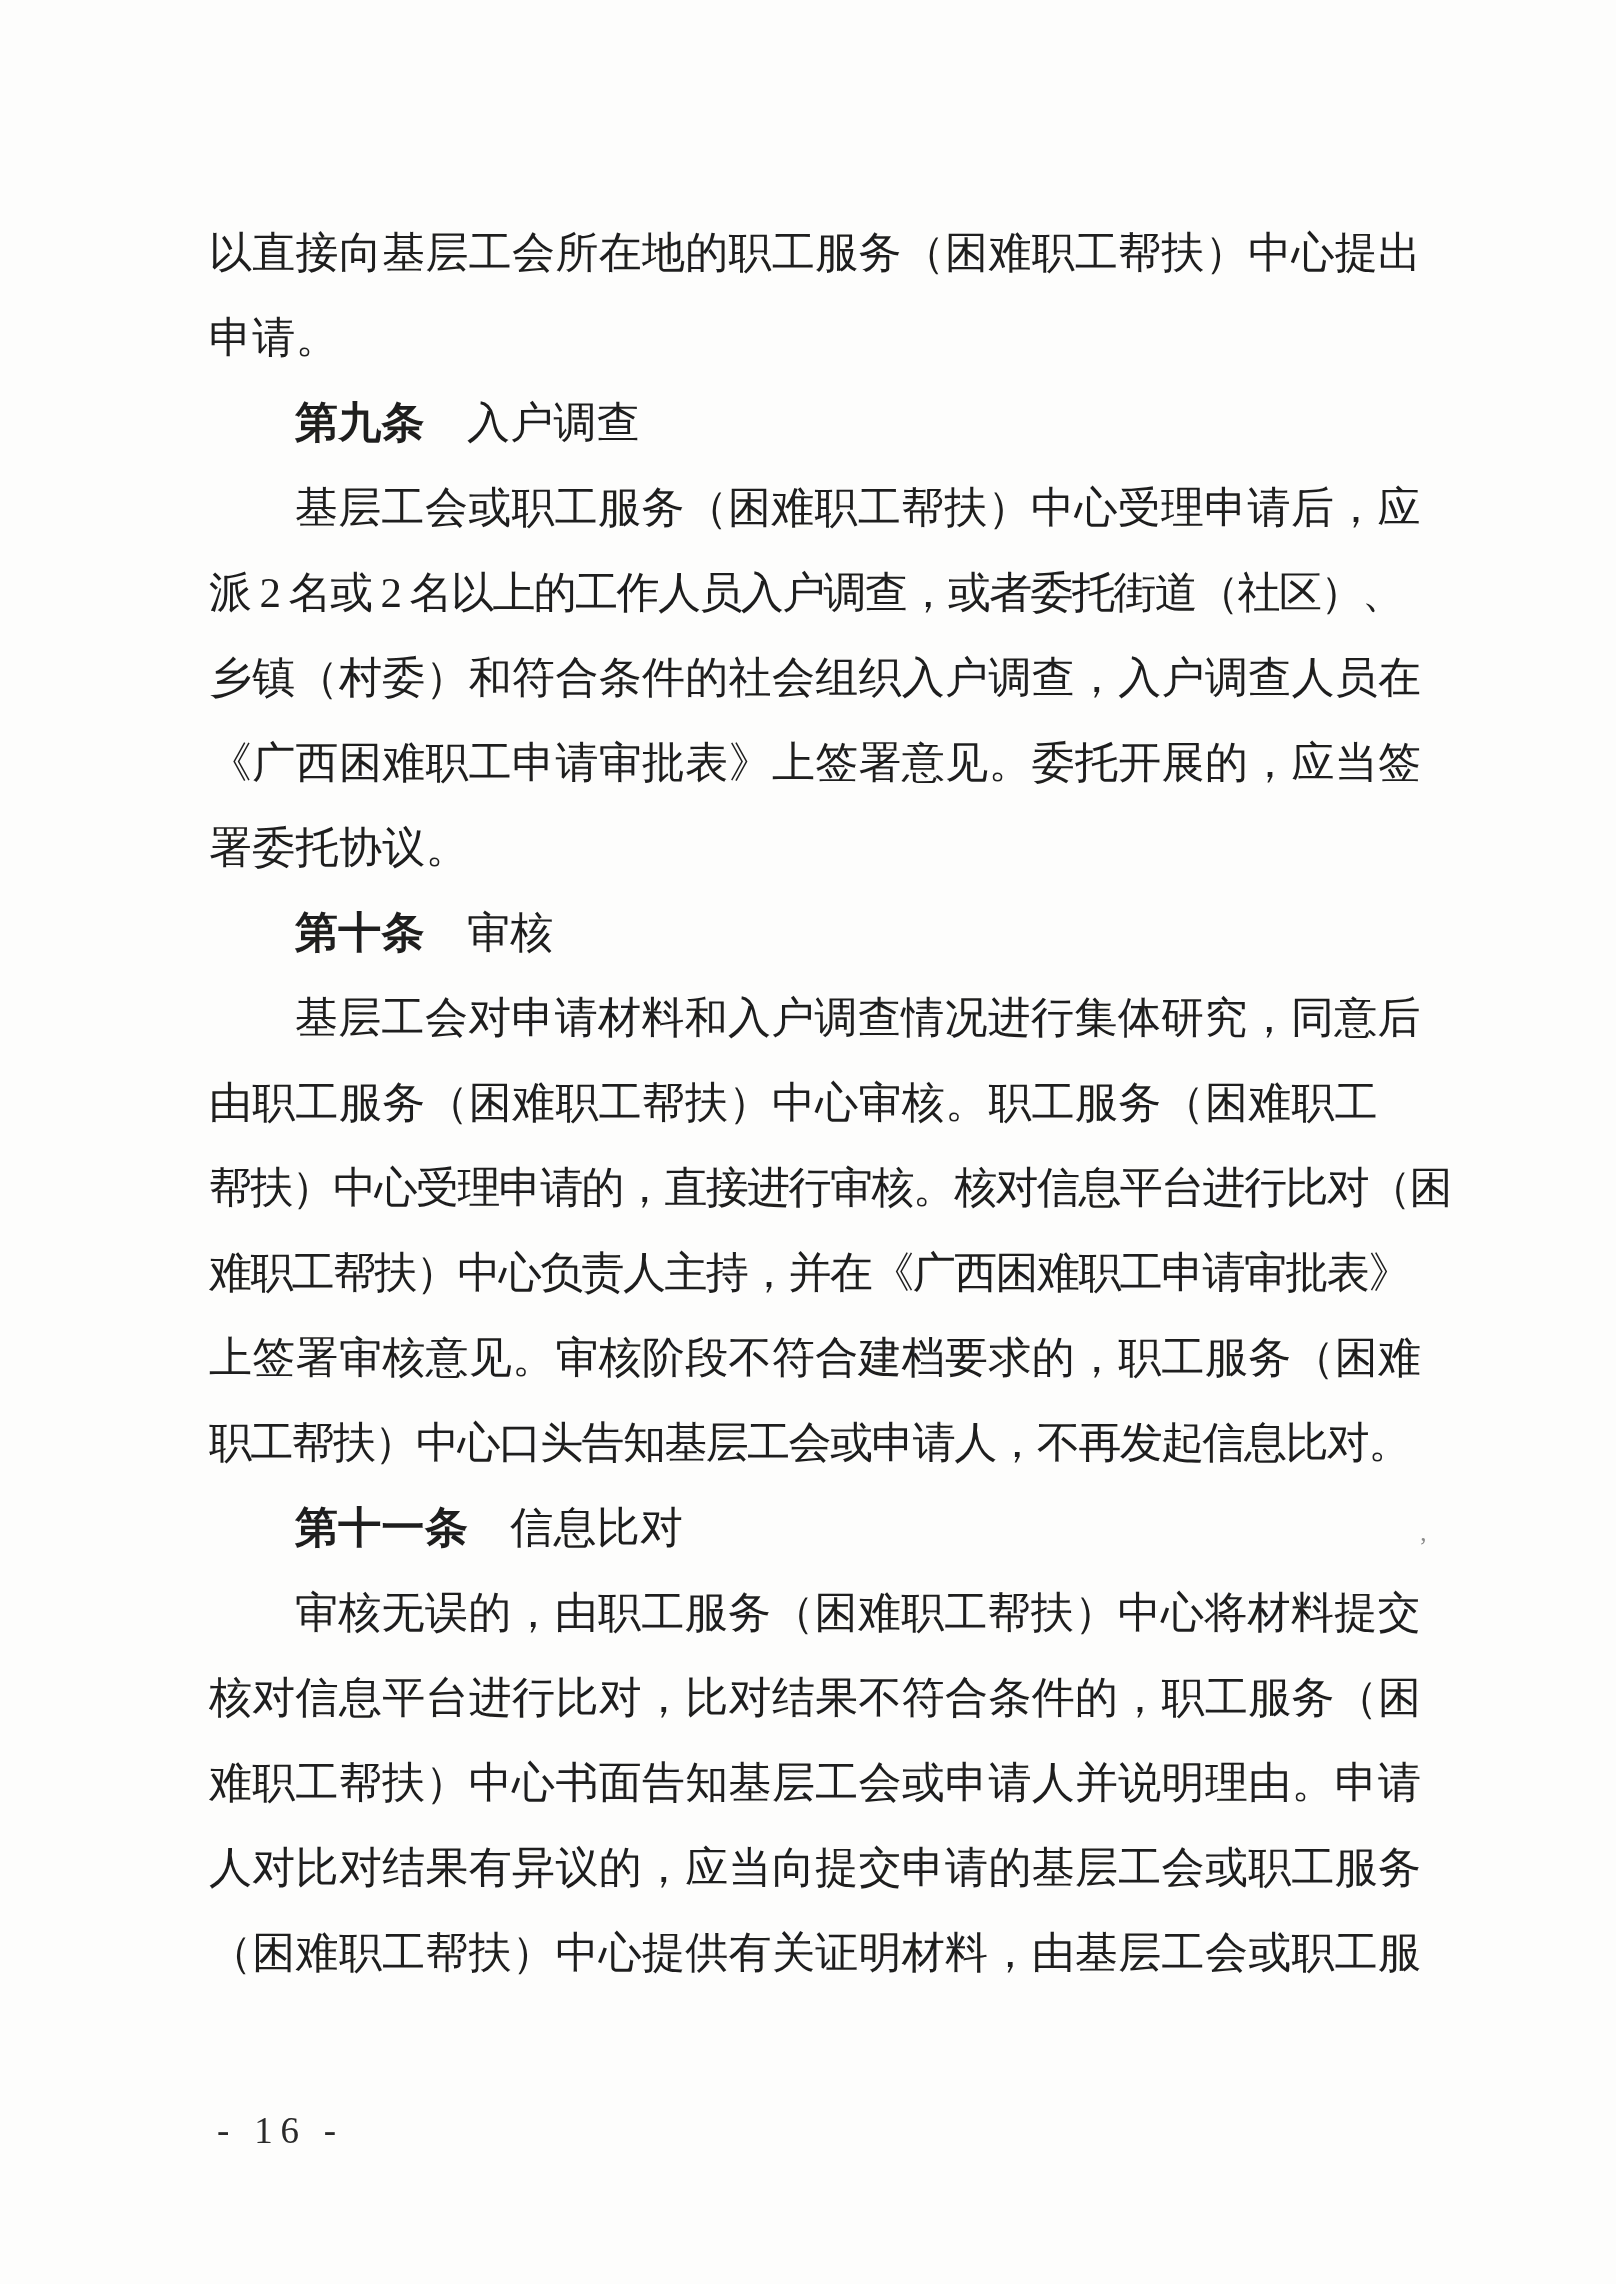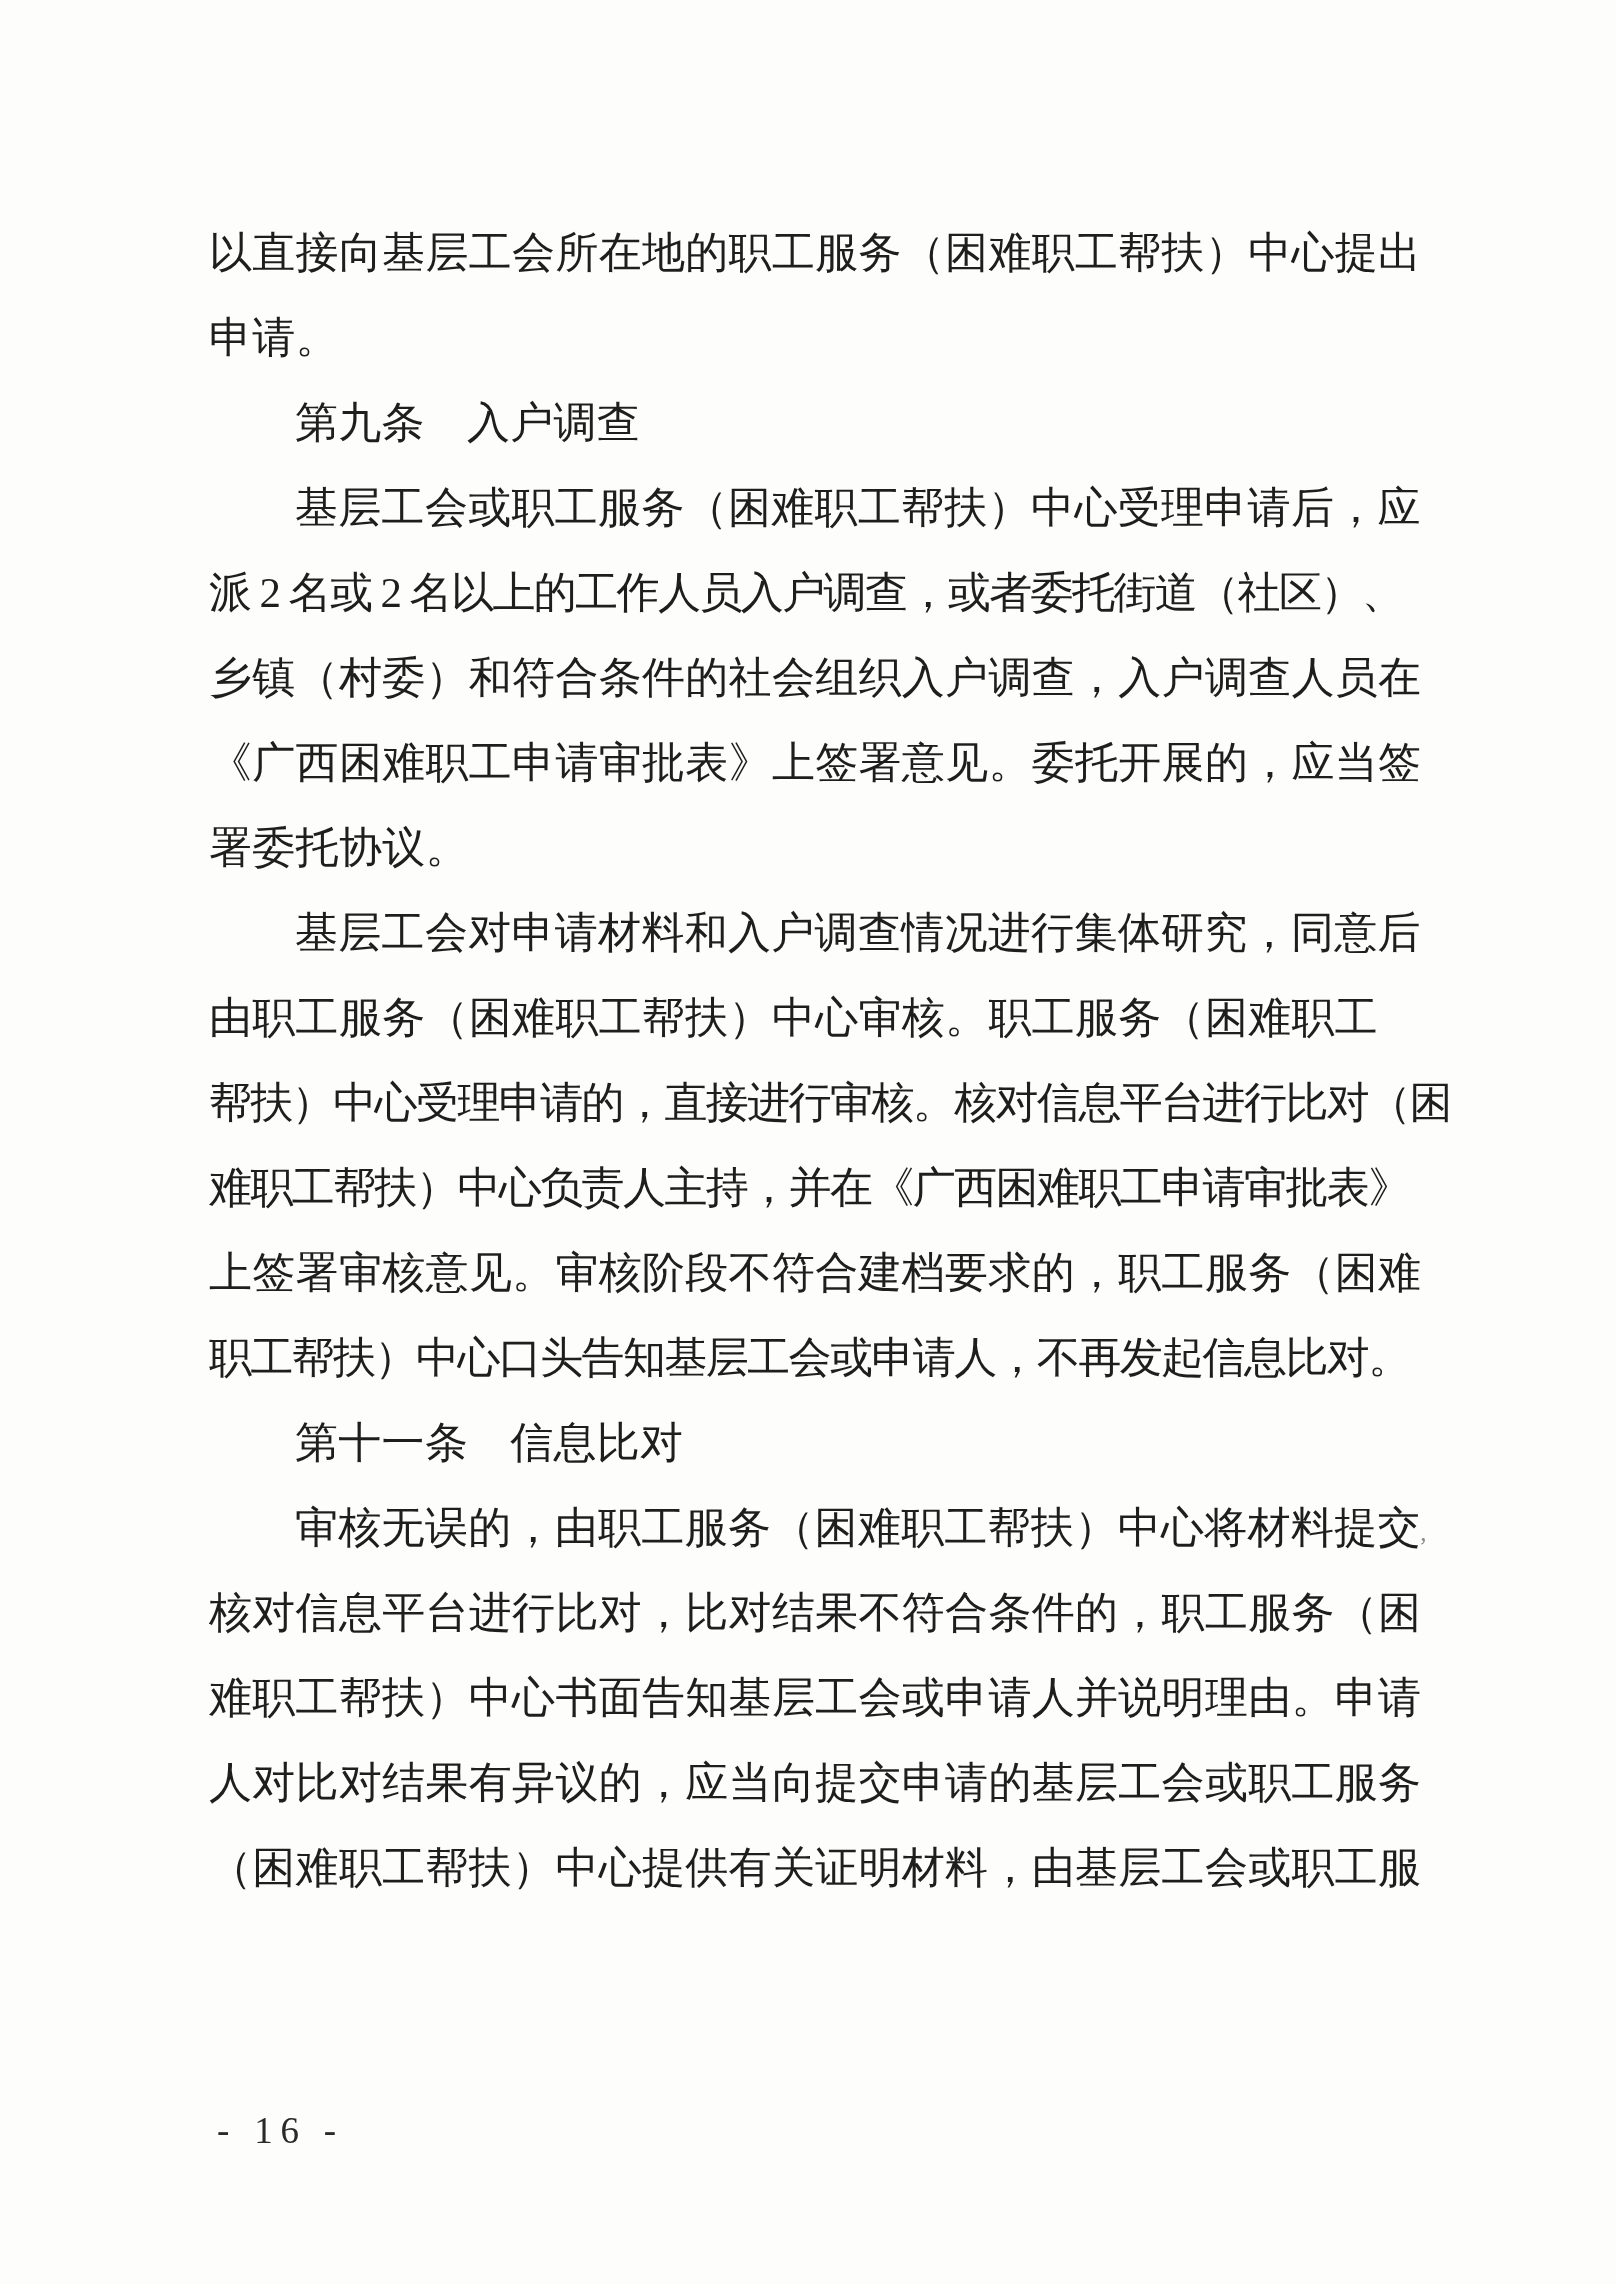--- a/index.html
+++ b/index.html
@@ -37,21 +37,21 @@
     white-space: nowrap;
     color: #1e1e1e;
   }
   .line.indent {
     padding-left: 86px;
   }
   .line.tight {
     letter-spacing: -1.6px;
   }
   .heading .art-num {
-    font-weight: 400;
+    font-weight: 700;
     font-family: "Liberation Sans", "DejaVu Sans", sans-serif;
     margin-right: 42px;
     margin-top: 16px;
   }
   .footer {
     position: absolute;
     left: 217px;
     top: 2109px;
     font-size: 37px;
     letter-spacing: 7.8px;
@@ -79,20 +79,23 @@
     <div class="line indent heading">
       <span class="art-num">第九条</span><span>入户调查</span>
     </div>
 
     <div class="line indent">基层工会或职工服务（困难职工帮扶）中心受理申请后，应</div>
     <div class="line tight">派 2 名或 2 名以上的工作人员入户调查，或者委托街道（社区）、</div>
     <div class="line">乡镇（村委）和符合条件的社会组织入户调查，入户调查人员在</div>
     <div class="line">《广西困难职工申请审批表》上签署意见。委托开展的，应当签</div>
     <div class="line">署委托协议。</div>
 
+    <div class="line indent heading">
+      <span class="art-num">第十条</span><span>审核</span>
+    </div>
 
     <div class="line indent">基层工会对申请材料和入户调查情况进行集体研究，同意后</div>
     <div class="line">由职工服务（困难职工帮扶）中心审核。职工服务（困难职工</div>
     <div class="line tight">帮扶）中心受理申请的，直接进行审核。核对信息平台进行比对（困</div>
     <div class="line tight">难职工帮扶）中心负责人主持，并在《广西困难职工申请审批表》</div>
     <div class="line">上签署审核意见。审核阶段不符合建档要求的，职工服务（困难</div>
     <div class="line tight">职工帮扶）中心口头告知基层工会或申请人，不再发起信息比对。</div>
 
     <div class="line indent heading">
       <span class="art-num">第十一条</span><span>信息比对</span>

